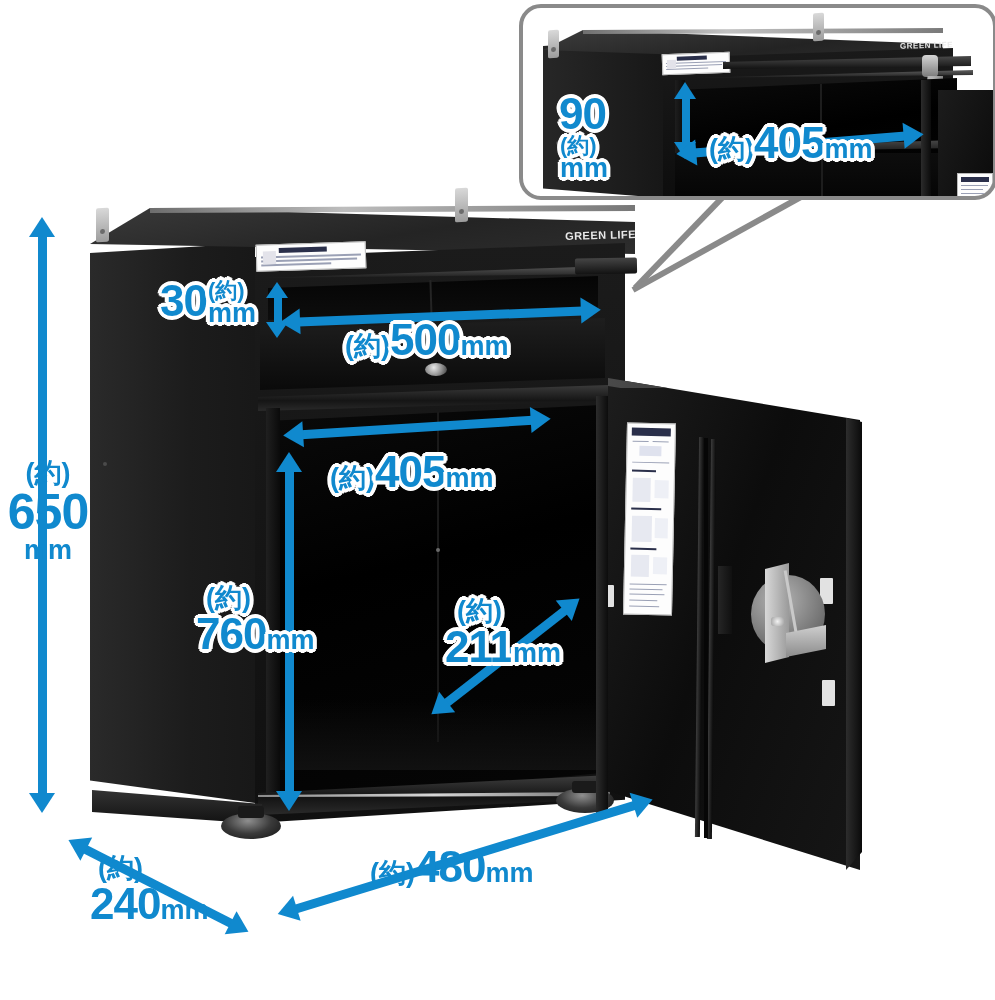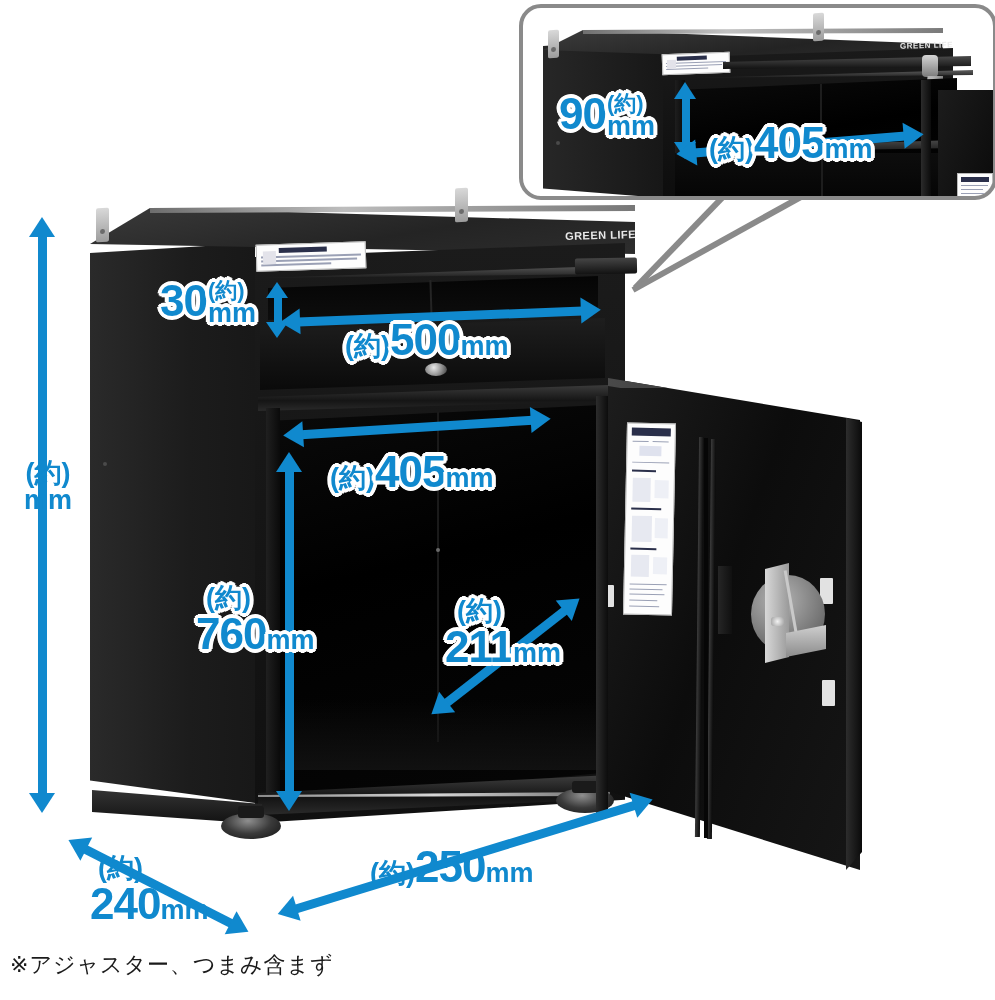--- a/index.html
+++ b/index.html
@@ -202,20 +202,21 @@
                 background:linear-gradient(90deg,#2c2c2c,#0c0c0c);"></div>
   </div>
 
   <div>
     <div class="ar arrow-v" style="left:38px;top:236px;height:558px;"></div>
     <div class="head head-up" style="left:29px;top:217px;"></div>
     <div class="head head-down" style="left:29px;top:793px;"></div>
   </div>
   <div class="dim stackwrap" style="left:4px;top:460px;align-items:center;width:88px;">
     <span class="yaku">(約)</span>
+    <span class="num big">650</span>
     <span class="unit">mm</span>
   </div>
 
   <div>
     <div class="ar arrow-v" style="left:274px;top:296px;height:28px;width:8px;"></div>
     <div class="head head-up" style="left:266px;top:282px;border-left-width:11px;border-right-width:11px;border-bottom-width:16px;"></div>
     <div class="head head-down" style="left:266px;top:322px;border-left-width:11px;border-right-width:11px;border-top-width:16px;"></div>
   </div>
   <div class="dim onblack rowwrap" style="left:160px;top:280px;align-items:flex-start;">
     <span class="num" style="line-height:.95;text-align:center;">30</span>
@@ -289,21 +290,21 @@
   </div>
 
   <div style="position:absolute;left:278px;top:900px;width:395px;height:30px;
               transform:rotate(-17deg);transform-origin:0 50%;">
     <div class="ar arrow-h" style="left:18px;top:10px;width:356px;"></div>
     <div class="head head-left" style="left:0px;top:1px;"></div>
     <div class="head head-right" style="left:372px;top:1px;"></div>
   </div>
   <div class="dim rowwrap" style="left:370px;top:845px;align-items:baseline;">
     <span class="yaku">(約)</span>
-    <span class="num">250</span>
+    <span class="num">480</span>
     <span class="unit">mm</span>
   </div>
 
   <div>
     <div class="tail" style="left:635px;top:285px;width:150px;transform:rotate(-46deg);"></div>
     <div class="tail" style="left:633px;top:287px;width:215px;transform:rotate(-29deg);"></div>
   </div>
 
   <div class="inset">
 
@@ -371,35 +372,34 @@
       <div class="ln" style="position:absolute;left:3px;top:11px;width:27px;height:1px;"></div>
       <div class="ln" style="position:absolute;left:3px;top:15px;width:22px;height:1px;"></div>
       <div class="ln" style="position:absolute;left:3px;top:19px;width:25px;height:1px;"></div>
     </div>
 
     <div>
       <div class="ar arrow-v" style="left:159px;top:90px;height:46px;width:8px;"></div>
       <div class="head head-up" style="left:151px;top:74px;border-left-width:11px;border-right-width:11px;border-bottom-width:17px;"></div>
       <div class="head head-down" style="left:151px;top:134px;border-left-width:11px;border-right-width:11px;border-top-width:17px;"></div>
     </div>
-    <div class="dim onblack rowwrap" style="left:36px;top:85px;align-items:flex-start;">
+    <div class="dim onblack rowwrap" style="left:36px;top:85px;align-items:flex-start;flex-direction:column;">
       <span class="num" style="line-height:.95;">90</span>
       <span class="stackwrap" style="align-items:flex-start;margin-left:1px;">
         <span class="yaku sm">(約)</span>
         <span class="unit" style="margin-top:-2px;">mm</span>
       </span>
     </div>
 
     <div style="position:absolute;left:153px;top:122px;width:250px;height:30px;transform:rotate(-4.6deg);">
       <div class="ar arrow-h" style="left:18px;top:10px;width:212px;"></div>
       <div class="head head-left" style="left:0px;top:1px;"></div>
       <div class="head head-right" style="left:228px;top:1px;"></div>
     </div>
     <div class="dim onblack rowwrap" style="left:186px;top:113px;align-items:baseline;">
       <span class="yaku">(約)</span>
       <span class="num">405</span>
       <span class="unit">mm</span>
     </div>
   </div>
 
-  <div class="footnote">※アジャスター、つまみ含まず</div>
 
 </div>
 
 </body></html>

